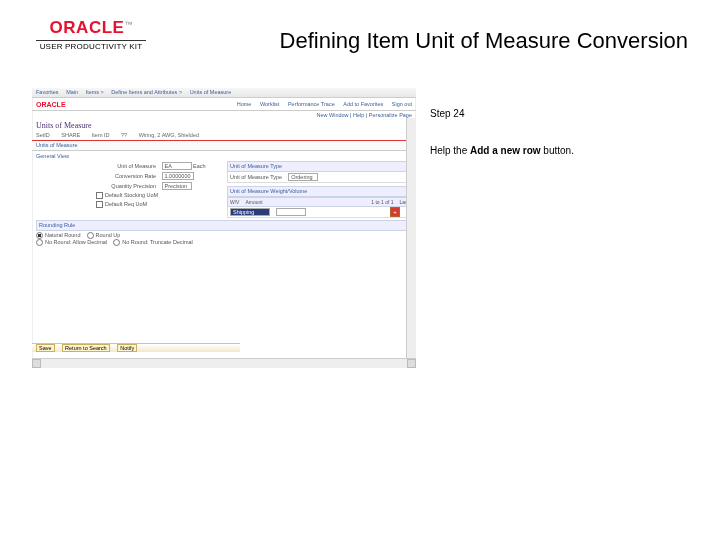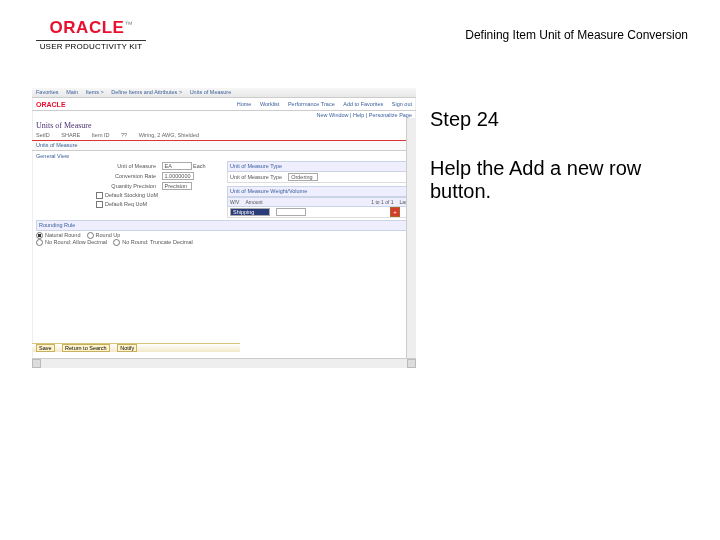--- a/index.html
+++ b/index.html
@@ -3,26 +3,26 @@
 <meta charset="utf-8">
 <style>
   html,body{margin:0;padding:0;width:720px;height:540px;font-family:Arial,Helvetica,sans-serif;background:#fff;color:#000;}
   .page{position:relative;width:720px;height:540px;}
   
   .hdr{position:absolute;top:18px;left:0;right:0;height:34px;}
   .logo{position:absolute;left:36px;top:0;width:110px;text-align:center;}
   .logo-oracle{color:#e8102e;font-weight:bold;font-size:17px;letter-spacing:0.5px;}
   .logo-tm{color:#888;font-size:8px;vertical-align:super;}
   .logo-upk{display:block;font-size:8px;color:#000;border-top:1px solid #333;margin-top:2px;padding-top:1px;letter-spacing:0.2px;}
-  .title{position:absolute;right:32px;top:10px;font-size:12px;color:#000;}
+  .title{position:absolute;right:32px;top:10px;font-size:22px;color:#000;}
   
-  .instr{position:absolute;left:430px;top:108px;width:270px;font-size:20px;color:#000;}
+  .instr{position:absolute;left:430px;top:108px;width:270px;font-size:10px;color:#000;}
   .step{margin-bottom:26px;}
   .line{margin:0;}
-  .bold{font-weight:normal;}
+  .bold{font-weight:bold;}
   
   .shot{position:absolute;left:32px;top:88px;width:384px;height:280px;background:#fff;font-size:5.5px;color:#555;box-shadow:0 0 0 1px #eee inset;}
   .mnav{height:9px;background:linear-gradient(#f7f7f7,#e8e8e8);border-bottom:1px solid #ccc;padding:0 4px;line-height:9px;white-space:nowrap;overflow:hidden;}
   .mnav span{color:#3a5f9a;margin-right:6px;}
   .brandrow{height:12px;border-bottom:1px solid #ccc;padding:0 4px;display:flex;align-items:center;justify-content:space-between;}
   .brandrow .o{color:#e8102e;font-weight:bold;font-size:7px;}
   .brandrow .tabs span{color:#3a5f9a;margin-left:7px;}
   .userline{height:8px;text-align:right;padding:0 4px;color:#3a5f9a;line-height:8px;}
   .h1{font-family:Georgia,serif;font-size:8px;color:#4a2f6f;padding:2px 4px;}
   .meta{padding:0 4px 2px;color:#666;}

